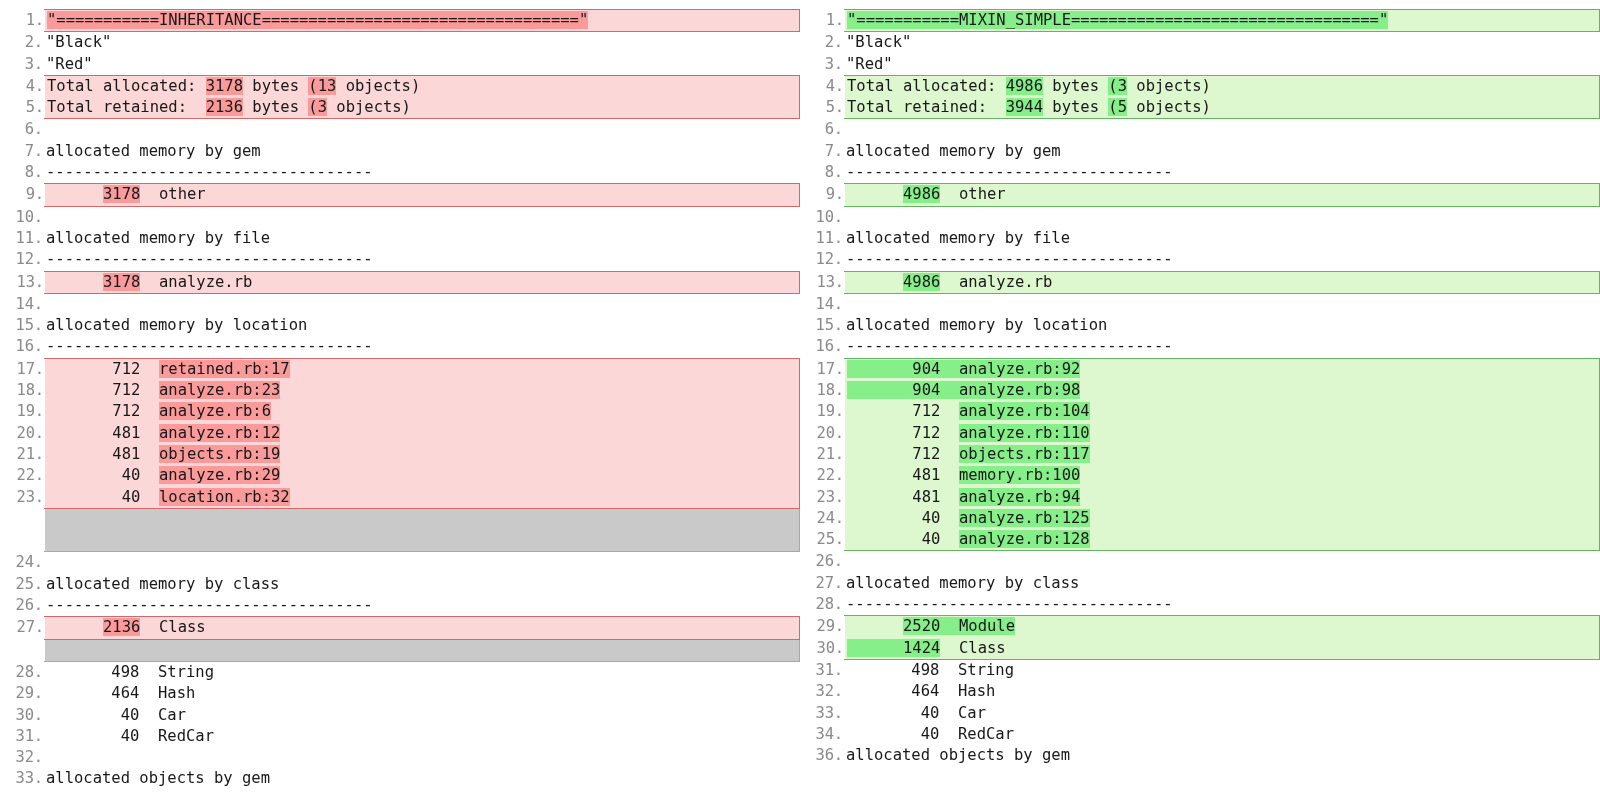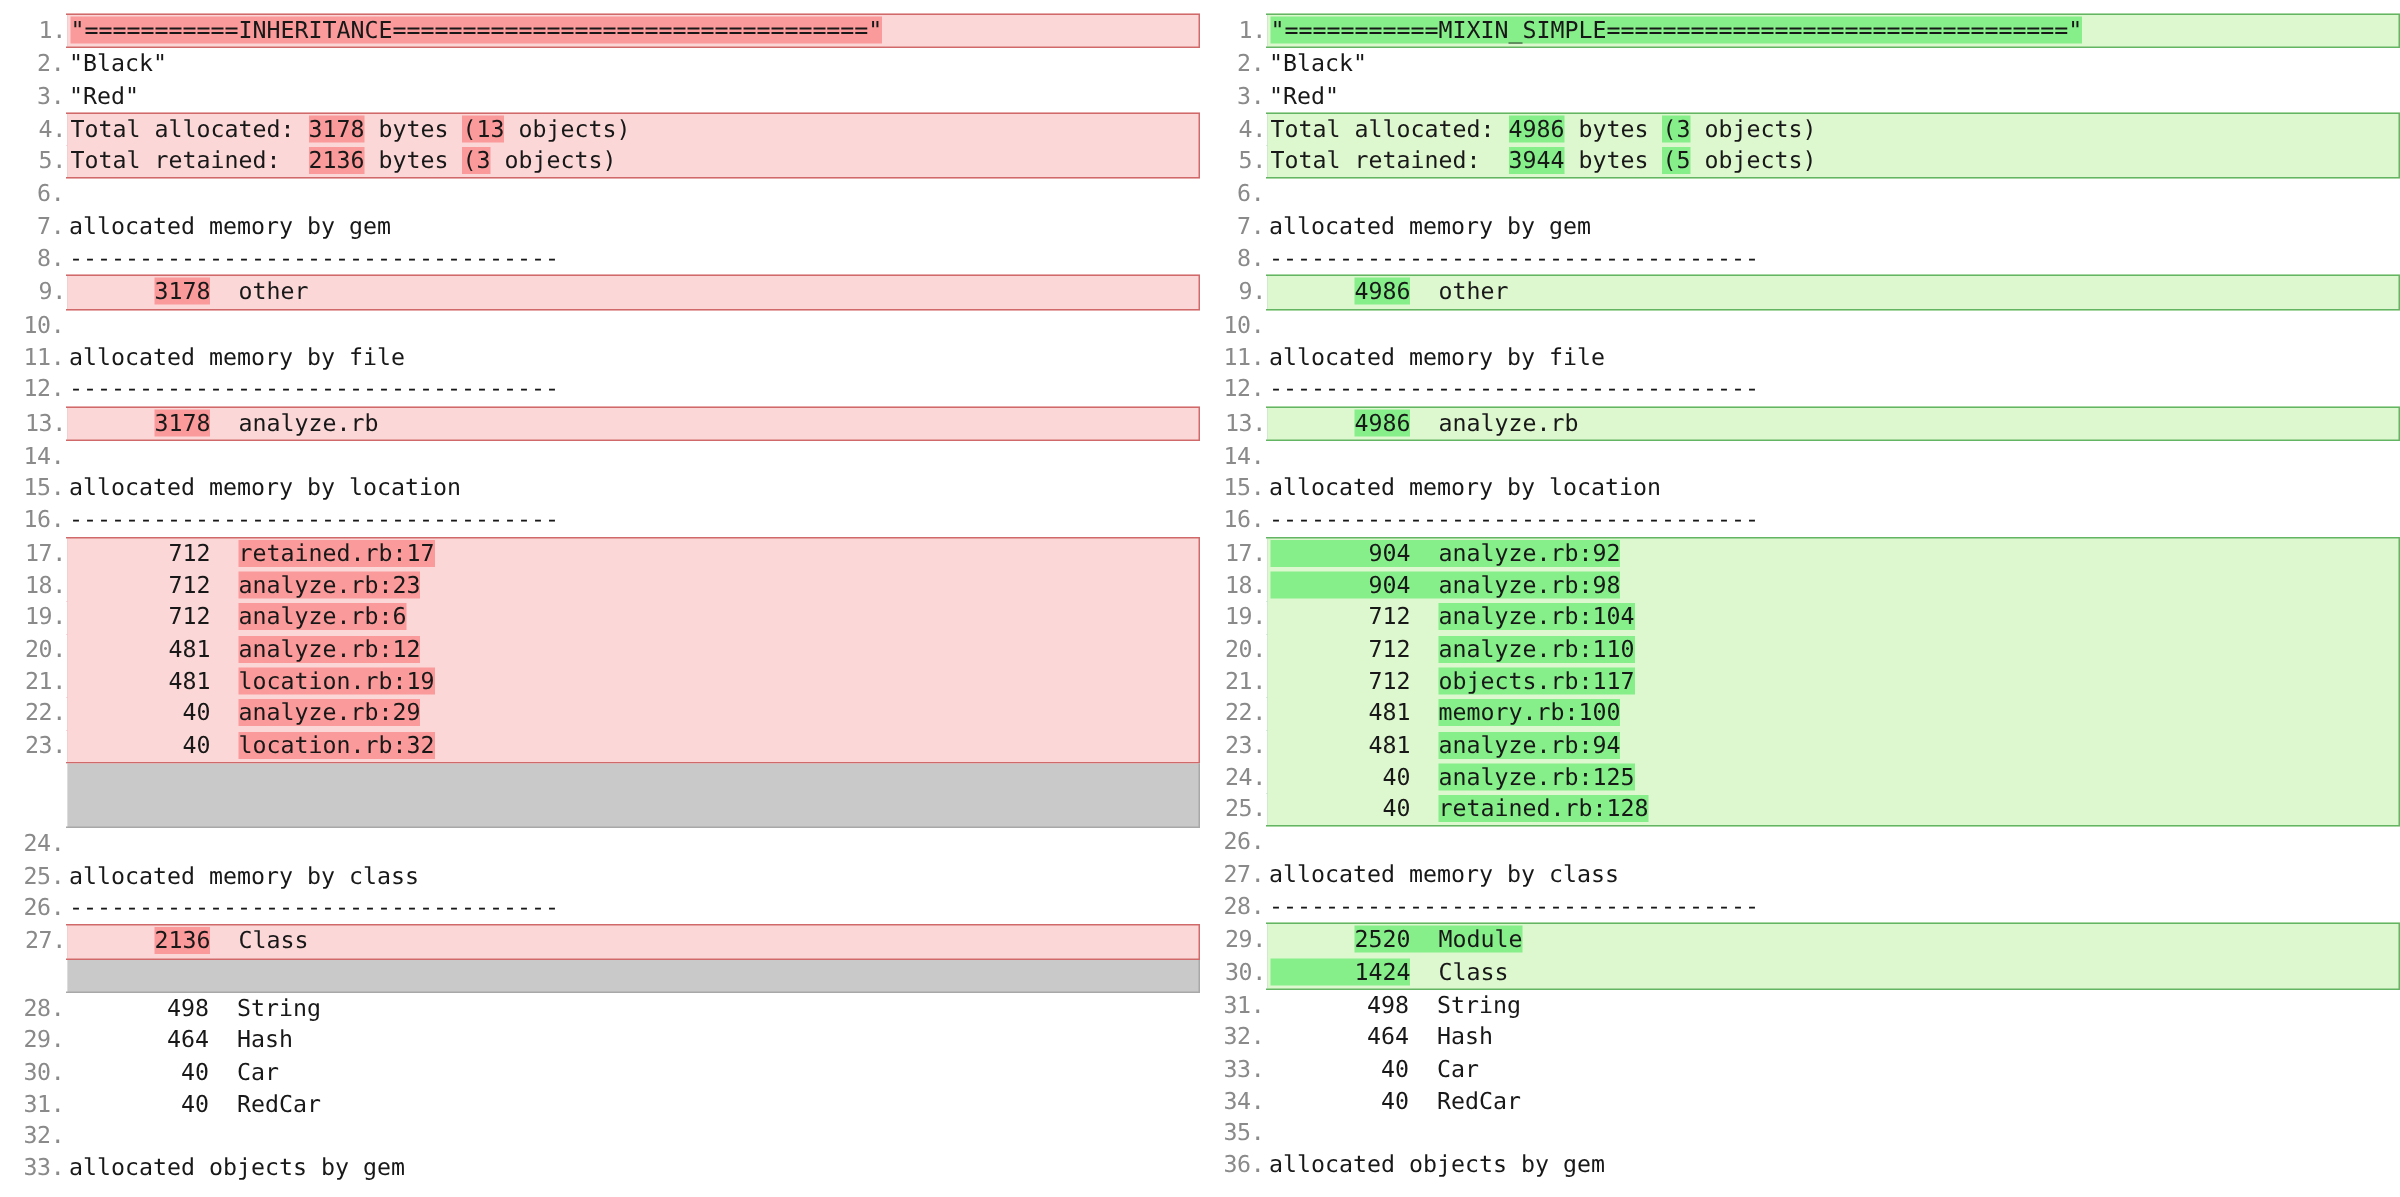--- a/index.html
+++ b/index.html
@@ -107,21 +107,21 @@
           <div class="row del"><div class="gutter">13.</div><div class="content"><span class="txt"><span>      </span><span class="hl-del">3178</span><span>  analyze.rb</span></span></div></div>
         </div>
         <div class="row plain"><div class="gutter">14.</div><div class="content"><span class="txt"><span></span></span></div></div>
         <div class="row plain"><div class="gutter">15.</div><div class="content"><span class="txt"><span>allocated memory by location</span></span></div></div>
         <div class="row plain"><div class="gutter">16.</div><div class="content"><span class="txt"><span>-----------------------------------</span></span></div></div>
         <div class="block del">
           <div class="row del"><div class="gutter">17.</div><div class="content"><span class="txt"><span>       712  </span><span class="hl-del">retained.rb:17</span></span></div></div>
           <div class="row del"><div class="gutter">18.</div><div class="content"><span class="txt"><span>       712  </span><span class="hl-del">analyze.rb:23</span></span></div></div>
           <div class="row del"><div class="gutter">19.</div><div class="content"><span class="txt"><span>       712  </span><span class="hl-del">analyze.rb:6</span></span></div></div>
           <div class="row del"><div class="gutter">20.</div><div class="content"><span class="txt"><span>       481  </span><span class="hl-del">analyze.rb:12</span></span></div></div>
-          <div class="row del"><div class="gutter">21.</div><div class="content"><span class="txt"><span>       481  </span><span class="hl-del">location.rb:19</span></span></div></div>
+          <div class="row del"><div class="gutter">21.</div><div class="content"><span class="txt"><span>       481  </span><span class="hl-del">objects.rb:19</span></span></div></div>
           <div class="row del"><div class="gutter">22.</div><div class="content"><span class="txt"><span>        40  </span><span class="hl-del">analyze.rb:29</span></span></div></div>
           <div class="row del"><div class="gutter">23.</div><div class="content"><span class="txt"><span>        40  </span><span class="hl-del">location.rb:32</span></span></div></div>
         </div>
         <div class="block filler">
           <div class="row filler"><div class="gutter"></div><div class="content"><span class="txt"><span></span></span></div></div>
           <div class="row filler"><div class="gutter"></div><div class="content"><span class="txt"><span></span></span></div></div>
         </div>
         <div class="row plain"><div class="gutter">24.</div><div class="content"><span class="txt"><span></span></span></div></div>
         <div class="row plain"><div class="gutter">25.</div><div class="content"><span class="txt"><span>allocated memory by class</span></span></div></div>
         <div class="row plain"><div class="gutter">26.</div><div class="content"><span class="txt"><span>-----------------------------------</span></span></div></div>
@@ -167,30 +167,29 @@
         <div class="row plain"><div class="gutter">16.</div><div class="content"><span class="txt"><span>-----------------------------------</span></span></div></div>
         <div class="block ins">
           <div class="row ins"><div class="gutter">17.</div><div class="content"><span class="txt"><span class="hl-ins">       904  analyze.rb:92</span></span></div></div>
           <div class="row ins"><div class="gutter">18.</div><div class="content"><span class="txt"><span class="hl-ins">       904  analyze.rb:98</span></span></div></div>
           <div class="row ins"><div class="gutter">19.</div><div class="content"><span class="txt"><span>       712  </span><span class="hl-ins">analyze.rb:104</span></span></div></div>
           <div class="row ins"><div class="gutter">20.</div><div class="content"><span class="txt"><span>       712  </span><span class="hl-ins">analyze.rb:110</span></span></div></div>
           <div class="row ins"><div class="gutter">21.</div><div class="content"><span class="txt"><span>       712  </span><span class="hl-ins">objects.rb:117</span></span></div></div>
           <div class="row ins"><div class="gutter">22.</div><div class="content"><span class="txt"><span>       481  </span><span class="hl-ins">memory.rb:100</span></span></div></div>
           <div class="row ins"><div class="gutter">23.</div><div class="content"><span class="txt"><span>       481  </span><span class="hl-ins">analyze.rb:94</span></span></div></div>
           <div class="row ins"><div class="gutter">24.</div><div class="content"><span class="txt"><span>        40  </span><span class="hl-ins">analyze.rb:125</span></span></div></div>
-          <div class="row ins"><div class="gutter">25.</div><div class="content"><span class="txt"><span>        40  </span><span class="hl-ins">retained.rb:128</span></span></div></div>
+          <div class="row ins"><div class="gutter">25.</div><div class="content"><span class="txt"><span>        40  </span><span class="hl-ins">analyze.rb:128</span></span></div></div>
         </div>
         <div class="row plain"><div class="gutter">26.</div><div class="content"><span class="txt"><span></span></span></div></div>
         <div class="row plain"><div class="gutter">27.</div><div class="content"><span class="txt"><span>allocated memory by class</span></span></div></div>
         <div class="row plain"><div class="gutter">28.</div><div class="content"><span class="txt"><span>-----------------------------------</span></span></div></div>
         <div class="block ins">
           <div class="row ins"><div class="gutter">29.</div><div class="content"><span class="txt"><span>      </span><span class="hl-ins">2520  Module</span></span></div></div>
           <div class="row ins"><div class="gutter">30.</div><div class="content"><span class="txt"><span class="hl-ins">      1424</span><span>  Class</span></span></div></div>
         </div>
         <div class="row plain"><div class="gutter">31.</div><div class="content"><span class="txt"><span>       498  String</span></span></div></div>
         <div class="row plain"><div class="gutter">32.</div><div class="content"><span class="txt"><span>       464  Hash</span></span></div></div>
         <div class="row plain"><div class="gutter">33.</div><div class="content"><span class="txt"><span>        40  Car</span></span></div></div>
         <div class="row plain"><div class="gutter">34.</div><div class="content"><span class="txt"><span>        40  RedCar</span></span></div></div>
-        <div class="row plain"><div class="gutter">35.</div><div class="content"><span class="txt"><span></span></span></div></div>
         <div class="row plain"><div class="gutter">36.</div><div class="content"><span class="txt"><span>allocated objects by gem</span></span></div></div>
       </div>
   </div>
 </div>
 
 </body></html>

